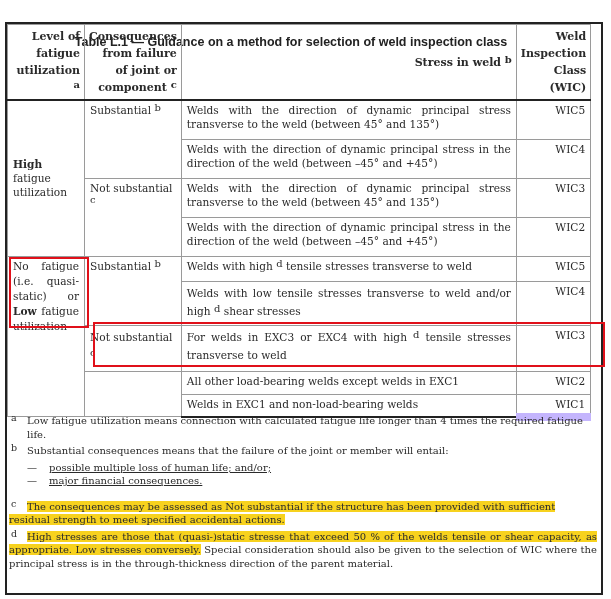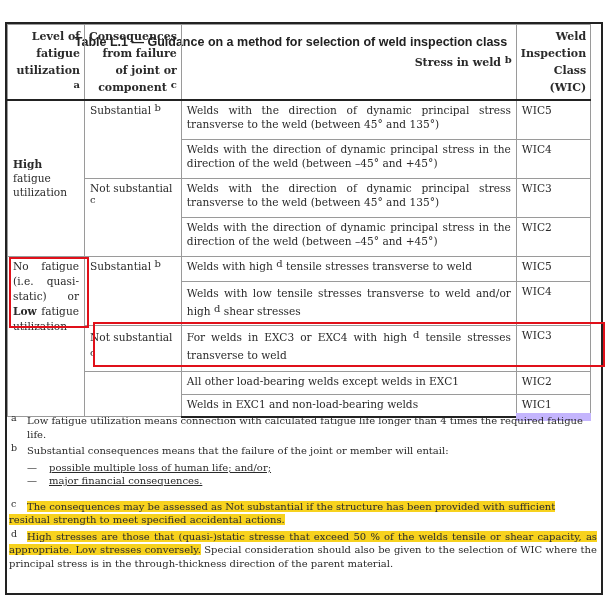--- a/index.html
+++ b/index.html
@@ -7,21 +7,21 @@
          font-family:"DejaVu Serif", serif; color:#2a2a2a; }
   .title { position:absolute; left:0; top:2px; width:582px; text-align:center;
            font-family:"Liberation Sans", sans-serif; font-weight:bold; font-size:12.5px; color:#222;margin-top:33px; }
   .frame { position:absolute; left:5px; top:22px; width:598px; height:573px;
            border:2px solid #222; box-sizing:border-box; }
   table.main { position:absolute; left:7px; top:24px; border-collapse:collapse;
                font-size:10.6px; line-height:14px; table-layout:fixed; }
   table.main td, table.main th { border:1px solid #9a9a9a; padding:2px 5px; vertical-align:top; }
   table.main th { font-weight:bold; text-align:right; vertical-align:middle; border-bottom:2px solid #222; padding:3px 4px; line-height:17px; font-size:11px; }
   .c1 { width:77px; } .c2 { width:93px; } .c3 { width:335px; } .c4 { width:51px; }
-  td.wic { text-align:left; }
+  td.wic { text-align:right; }
   td.stress { text-align:justify; }
   sup { font-size:10px; vertical-align:3px; line-height:0; }
   .mid { vertical-align:middle !important; }
   .redbox { position:absolute; border:2px solid #e0101a; box-sizing:border-box; pointer-events:none; }
   .notes { position:absolute; left:9px; top:414px; width:588px; font-size:10px; line-height:13.5px; }
   .note { position:relative; padding-left:18px; margin-bottom:3px; }
   .note .mark { position:absolute; left:2px; top:-3px; font-size:9.5px; }
   .dash { padding-left:18px;text-decoration:underline; }
   .dash span.d { display:inline-block; width:22px; }
   .hl { background:#f7d21e; }

